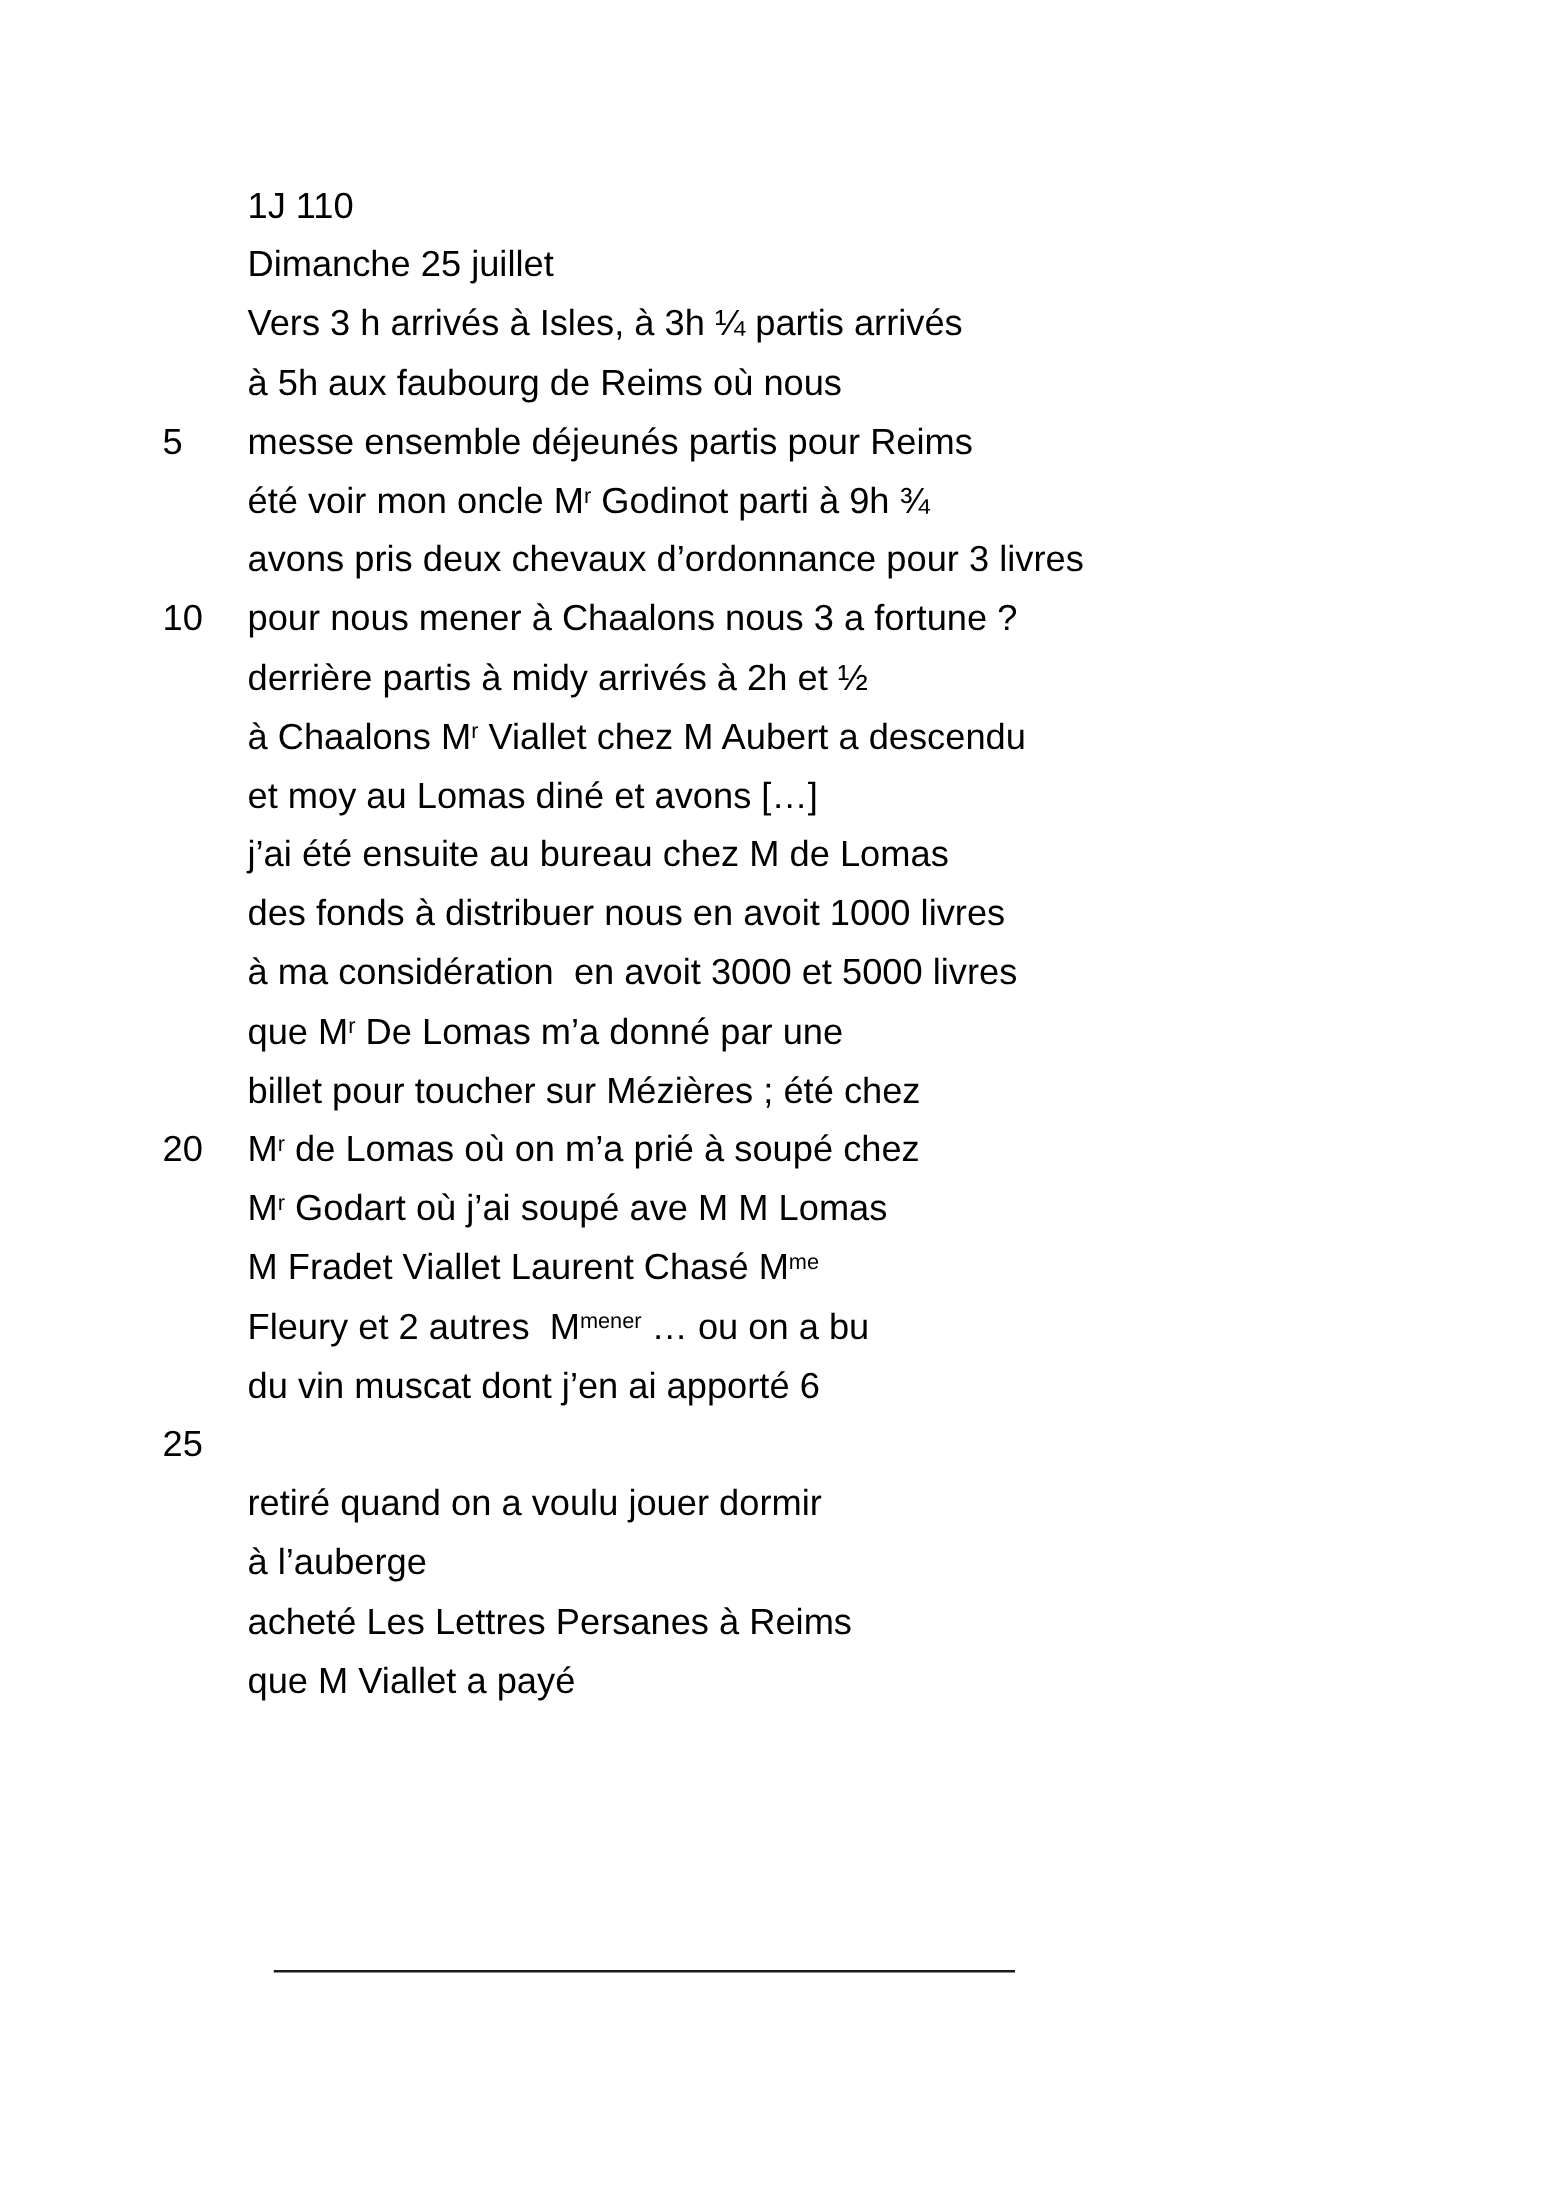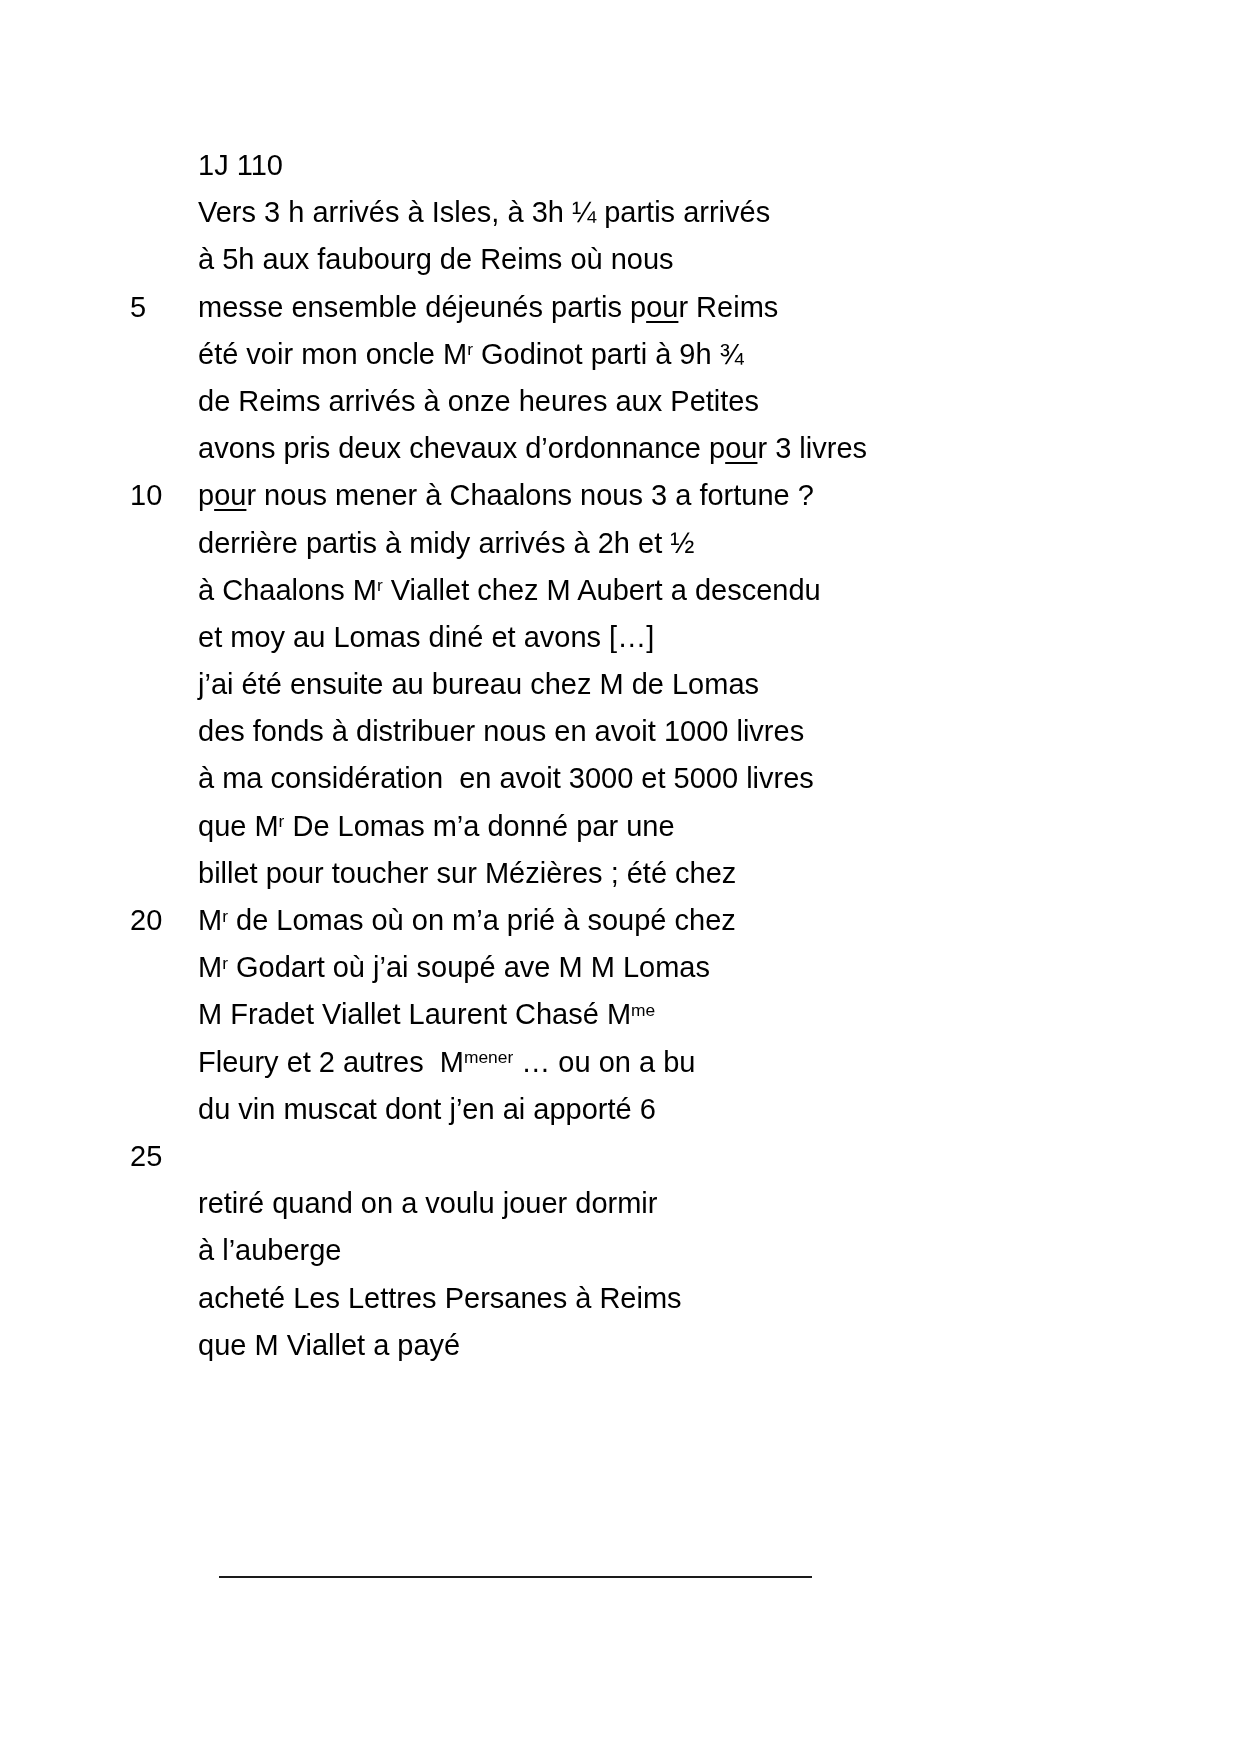--- a/index.html
+++ b/index.html
@@ -41,44 +41,43 @@
     text-align: right;
   }
   .linetext sup {
     font-size: 0.60em;
     vertical-align: baseline;
     position: relative;
     top: -0.48em;
     line-height: 0;
   }
   .u {
-    text-decoration: underline;
     text-decoration-thickness: 2px;
     text-underline-offset: 4px;
   }
   .divider {
     position: absolute;
     top: 1576px;
     left: 219px;
     width: 593px;
     height: 2px;
     background: #1a1a1a;
   }
 </style>
 </head>
 <body>
 
 <div class="page">
   <div class="textblock">
       <div class="line"><span class="linetext"><span>1J 110</span></span></div>
+      <div class="line"><span class="linetext"><span>Dimanche 25 juillet</span></span></div>
       <div class="line"><span class="linetext"><span>Vers 3 h arrivés à Isles, à 3h ¼ partis arrivés</span></span></div>
       <div class="line"><span class="linetext"><span>à 5h aux faubourg de Reims où nous</span></span></div>
       <div class="line"><span class="linenum">5</span><span class="linetext"><span>messe ensemble déjeunés partis p</span><span class="u">ou</span><span>r Reims</span></span></div>
       <div class="line"><span class="linetext"><span>été voir mon oncle M</span><sup>r</sup><span> Godinot parti à 9h ¾</span></span></div>
-      <div class="line"><span class="linetext"><span>de Reims arrivés à onze heures aux Petites</span></span></div>
       <div class="line"><span class="linetext"><span>avons pris deux chevaux d’ordonnance p</span><span class="u">ou</span><span>r 3 livres</span></span></div>
       <div class="line"><span class="linenum">10</span><span class="linetext"><span>p</span><span class="u">ou</span><span>r nous mener à Chaalons nous 3 a fortune ?</span></span></div>
       <div class="line"><span class="linetext"><span>derrière partis à midy arrivés à 2h et ½</span></span></div>
       <div class="line"><span class="linetext"><span>à Chaalons M</span><sup>r</sup><span> Viallet chez M Aubert a descendu</span></span></div>
       <div class="line"><span class="linetext"><span>et moy au Lomas diné et avons […]</span></span></div>
       <div class="line"><span class="linetext"><span>j’ai été ensuite au bureau chez M de Lomas</span></span></div>
       <div class="line"><span class="linetext"><span>des fonds à distribuer nous en avoit 1000 livres</span></span></div>
       <div class="line"><span class="linetext"><span>à ma considération  en avoit 3000 et 5000 livres</span></span></div>
       <div class="line"><span class="linetext"><span>que M</span><sup>r</sup><span> De Lomas m’a donné par une</span></span></div>
       <div class="line"><span class="linetext"><span>billet pour toucher sur Mézières ; été chez</span></span></div>

